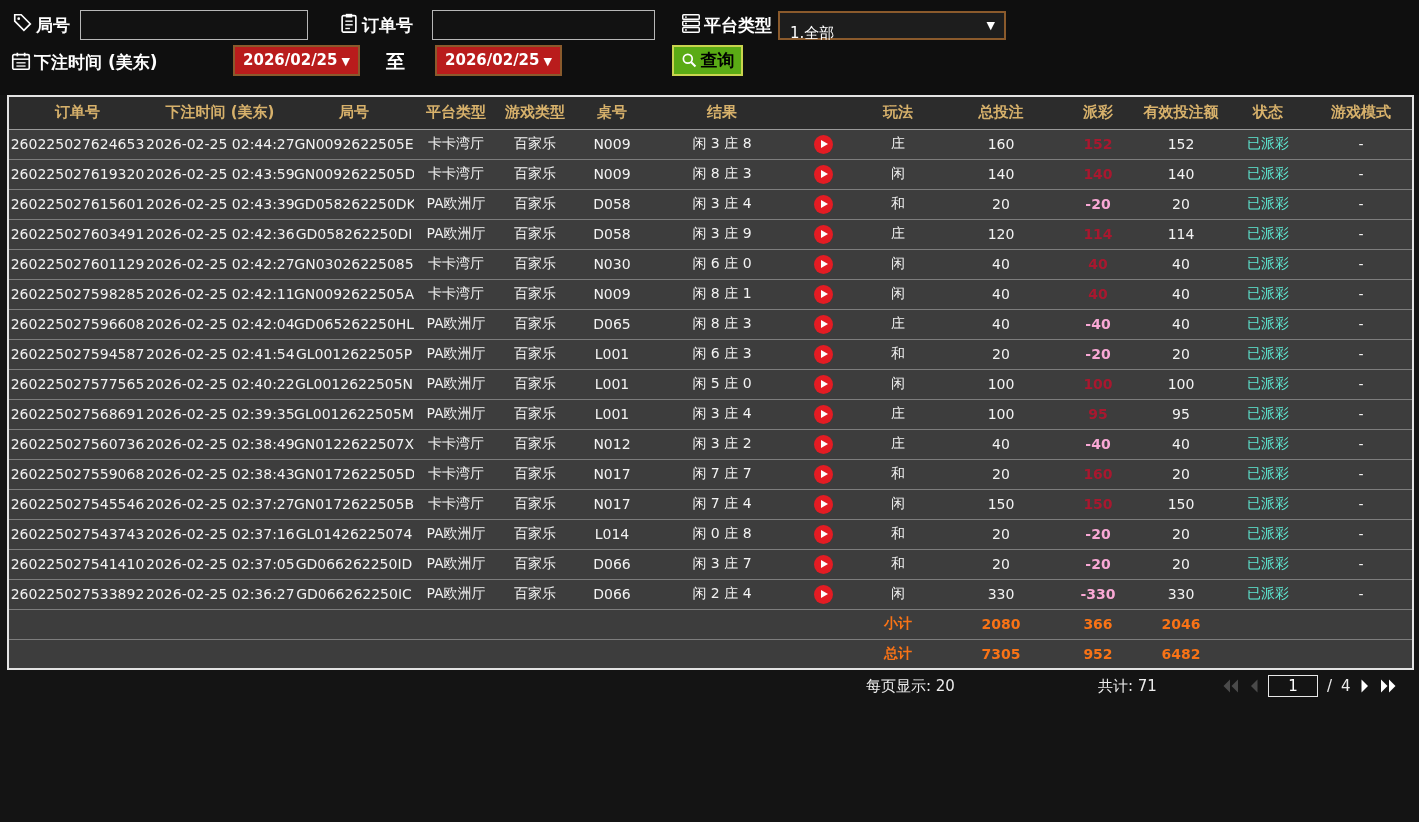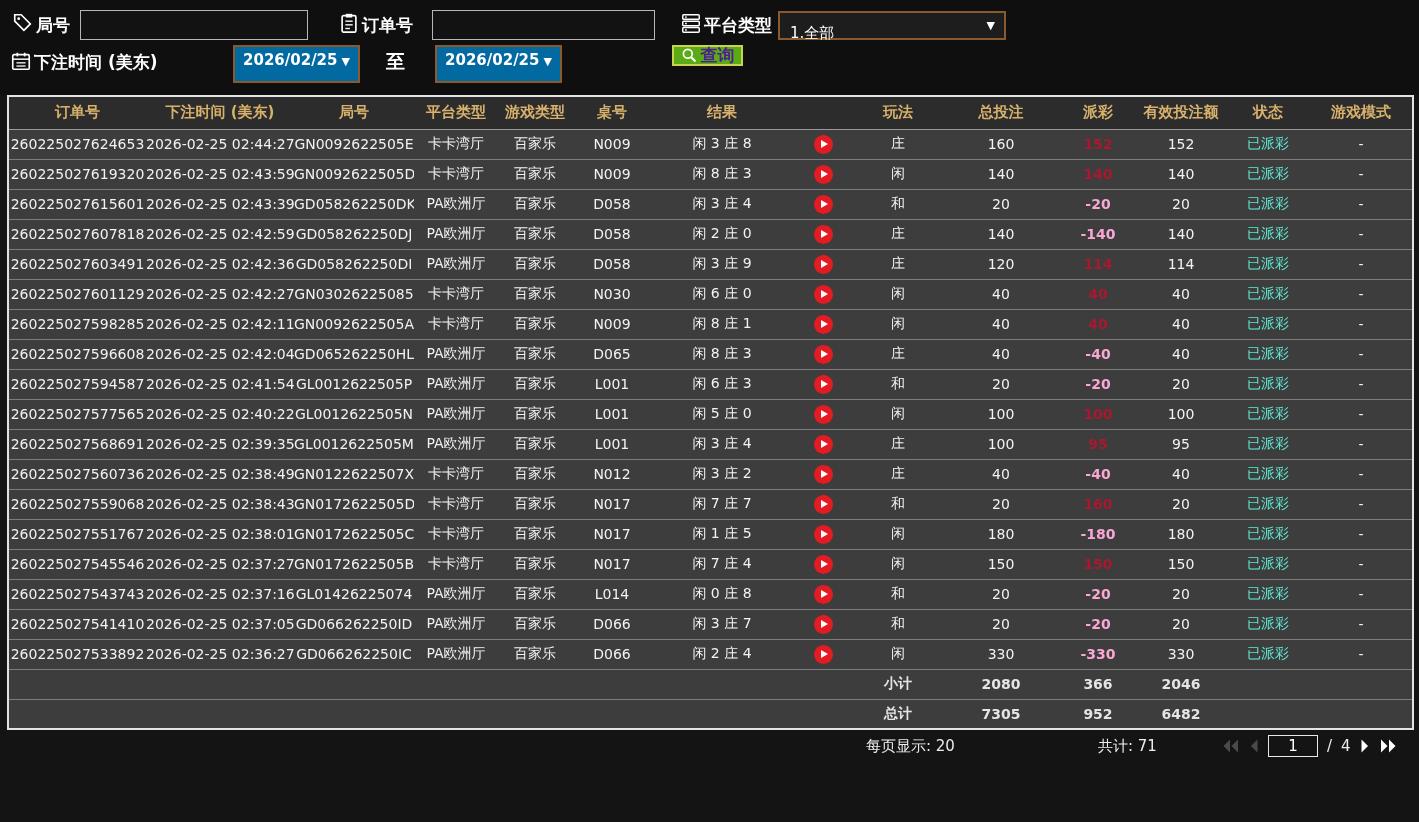--- a/index.html
+++ b/index.html
@@ -7,38 +7,38 @@
   body { background:#141414; font-family:"DejaVu Sans","Liberation Sans",sans-serif; }
 
   
   .topbar { position:relative; height:95px; background:#0f0f0f; }
   .lbl { position:absolute; color:#ffffff; font-weight:bold; font-size:17px; line-height:30px; white-space:nowrap; }
   .ficon { position:absolute; width:22px; height:22px; top:4px; }
   .txt { position:absolute; height:30px; background:#121212; border:1px solid #b7b7b7; color:#fff; font-size:15px; padding:0 6px; outline:none; }
   .combo { position:absolute; height:29px; background:#1d1d1d; border:2px solid #8a5a2c; color:#fff;
            font-size:15px; line-height:25px; padding:8px 10px; cursor:pointer; }
   .combo .caret { position:absolute; right:9px; top:0; font-size:11px; line-height:25px; color:#fff; }
-  .datebtn { position:absolute; height:38px; background:#0369a1; border:2px solid #8a5a2c; color:#fff;
+  .datebtn { position:absolute; height:31px; background:#b91c1c; border:2px solid #8a5a2c; color:#fff;
              font-weight:bold; font-size:15px; line-height:27px; text-align:center; cursor:pointer; }
   .datebtn .caret { font-size:11px; margin-left:4px; }
-  .querybtn { position:absolute; left:672px; top:45px; width:71px; height:21px; background:#5aab15;
-              border:2px solid #c9d44e; color:#4c1d95; font-weight:bold; font-size:17px;
+  .querybtn { position:absolute; left:672px; top:45px; width:71px; height:31px; background:#5aab15;
+              border:2px solid #c9d44e; color:#000000; font-weight:bold; font-size:17px;
               display:flex; align-items:center; justify-content:center; gap:3px; cursor:pointer; }
 
   
   .tablewrap { margin:0 7px; }
   table { width:1405px; border-collapse:collapse; table-layout:fixed; border:2px solid #e3e3e3; }
   th { background:#2c2c2c; color:#d7b16b; font-weight:bold; font-size:15px; height:33px;
        border-bottom:1px solid #9a9a9a; white-space:nowrap; }
   td { background:#3d3d3d; color:#f2f2f2; font-size:14px; height:30px; text-align:center;
        border-bottom:1px solid #7d7d7d; white-space:nowrap; overflow:hidden; }
   td.pos { color:#a8182f; font-weight:bold; }
   td.neg { color:#f9a8d4; font-weight:bold; }
   td.status { color:#5eead4; }
-  tr.sumrow td { color:#e5e5e5; font-weight:bold; }
+  tr.sumrow td { color:#f97316; font-weight:bold; }
   .play-btn { display:inline-flex; width:19px; height:19px; border-radius:50%; background:#e31c23;
               align-items:center; justify-content:center; vertical-align:middle; cursor:pointer; }
   .play-tri { width:0; height:0; border-left:7px solid #fff; border-top:4.5px solid transparent;
               border-bottom:4.5px solid transparent; margin-left:2px; }
 
   
   .footbar { position:relative; height:32px; color:#ececec; font-size:15px; }
   .footbar span { line-height:32px; }
   .pager { position:absolute; left:1222px; top:0; height:32px; display:flex; align-items:center; gap:9px; }
   .pager svg { cursor:pointer; }
@@ -192,38 +192,20 @@
               <span class="play-tri"></span>
             </span></td>
           <td>和</td>
           <td>20</td>
           <td class="neg">-20</td>
           <td>20</td>
           <td class="status">已派彩</td>
           <td>-</td>
         </tr>
         <tr>
-          <td>260225027607818</td>
-          <td>2026-02-25 02:42:59</td>
-          <td>GD058262250DJ</td>
-          <td>PA欧洲厅</td>
-          <td>百家乐</td>
-          <td>D058</td>
-          <td>闲 2 庄 0</td>
-          <td><span class="play-btn">
-              <span class="play-tri"></span>
-            </span></td>
-          <td>庄</td>
-          <td>140</td>
-          <td class="neg">-140</td>
-          <td>140</td>
-          <td class="status">已派彩</td>
-          <td>-</td>
-        </tr>
-        <tr>
           <td>260225027603491</td>
           <td>2026-02-25 02:42:36</td>
           <td>GD058262250DI</td>
           <td>PA欧洲厅</td>
           <td>百家乐</td>
           <td>D058</td>
           <td>闲 3 庄 9</td>
           <td><span class="play-btn">
               <span class="play-tri"></span>
             </span></td>
@@ -368,38 +350,20 @@
           <td>百家乐</td>
           <td>N017</td>
           <td>闲 7 庄 7</td>
           <td><span class="play-btn">
               <span class="play-tri"></span>
             </span></td>
           <td>和</td>
           <td>20</td>
           <td class="pos">160</td>
           <td>20</td>
-          <td class="status">已派彩</td>
-          <td>-</td>
-        </tr>
-        <tr>
-          <td>260225027551767</td>
-          <td>2026-02-25 02:38:01</td>
-          <td>GN0172622505C</td>
-          <td>卡卡湾厅</td>
-          <td>百家乐</td>
-          <td>N017</td>
-          <td>闲 1 庄 5</td>
-          <td><span class="play-btn">
-              <span class="play-tri"></span>
-            </span></td>
-          <td>闲</td>
-          <td>180</td>
-          <td class="neg">-180</td>
-          <td>180</td>
           <td class="status">已派彩</td>
           <td>-</td>
         </tr>
         <tr>
           <td>260225027545546</td>
           <td>2026-02-25 02:37:27</td>
           <td>GN0172622505B</td>
           <td>卡卡湾厅</td>
           <td>百家乐</td>
           <td>N017</td>

